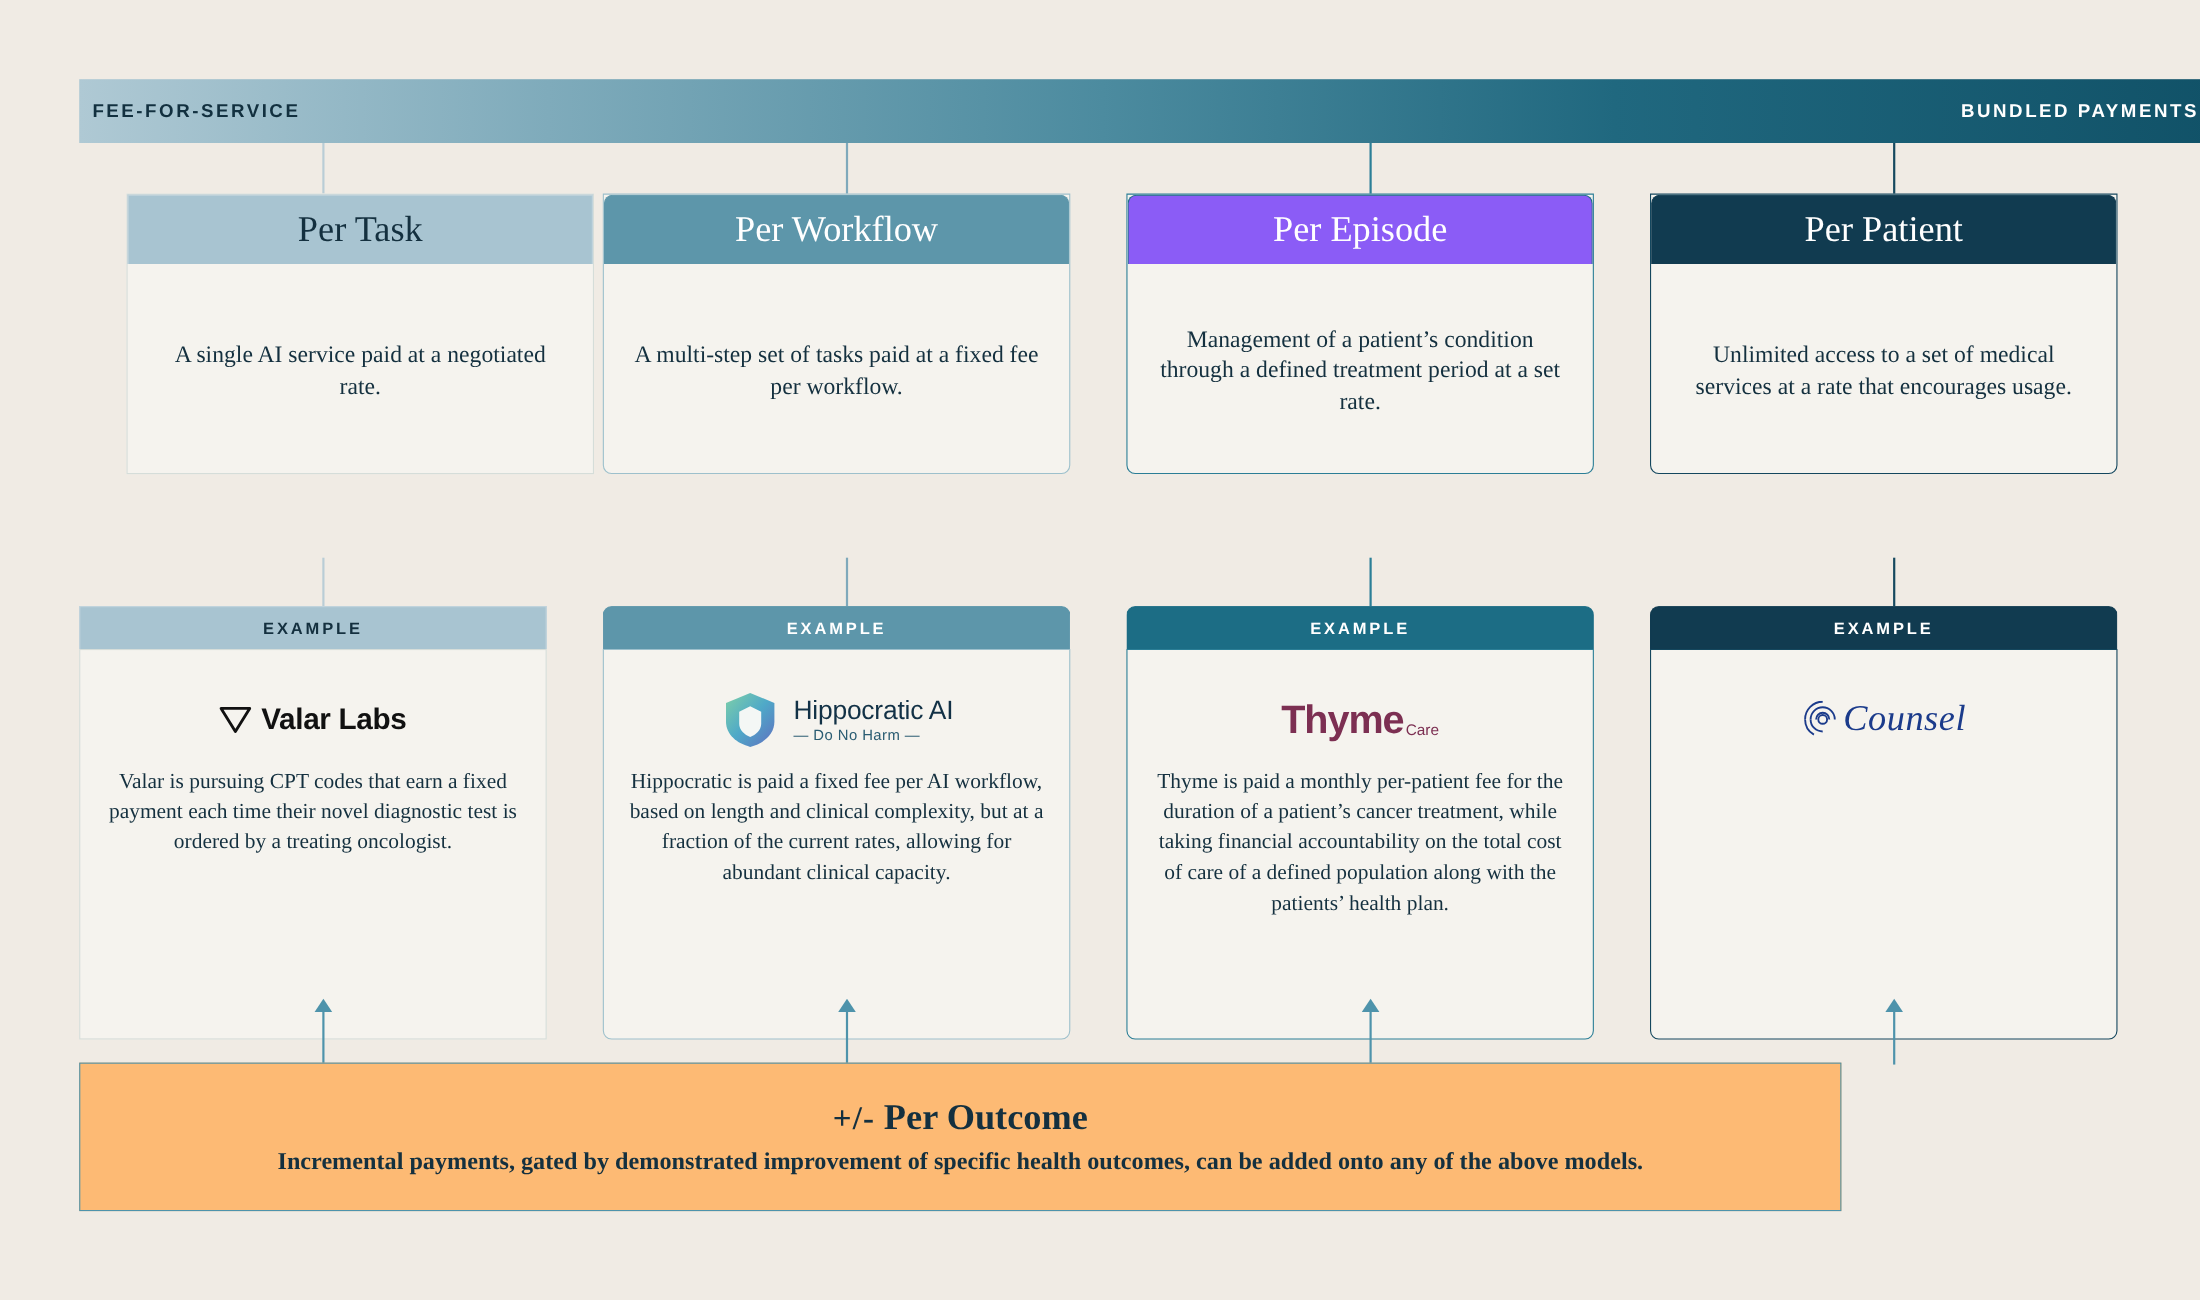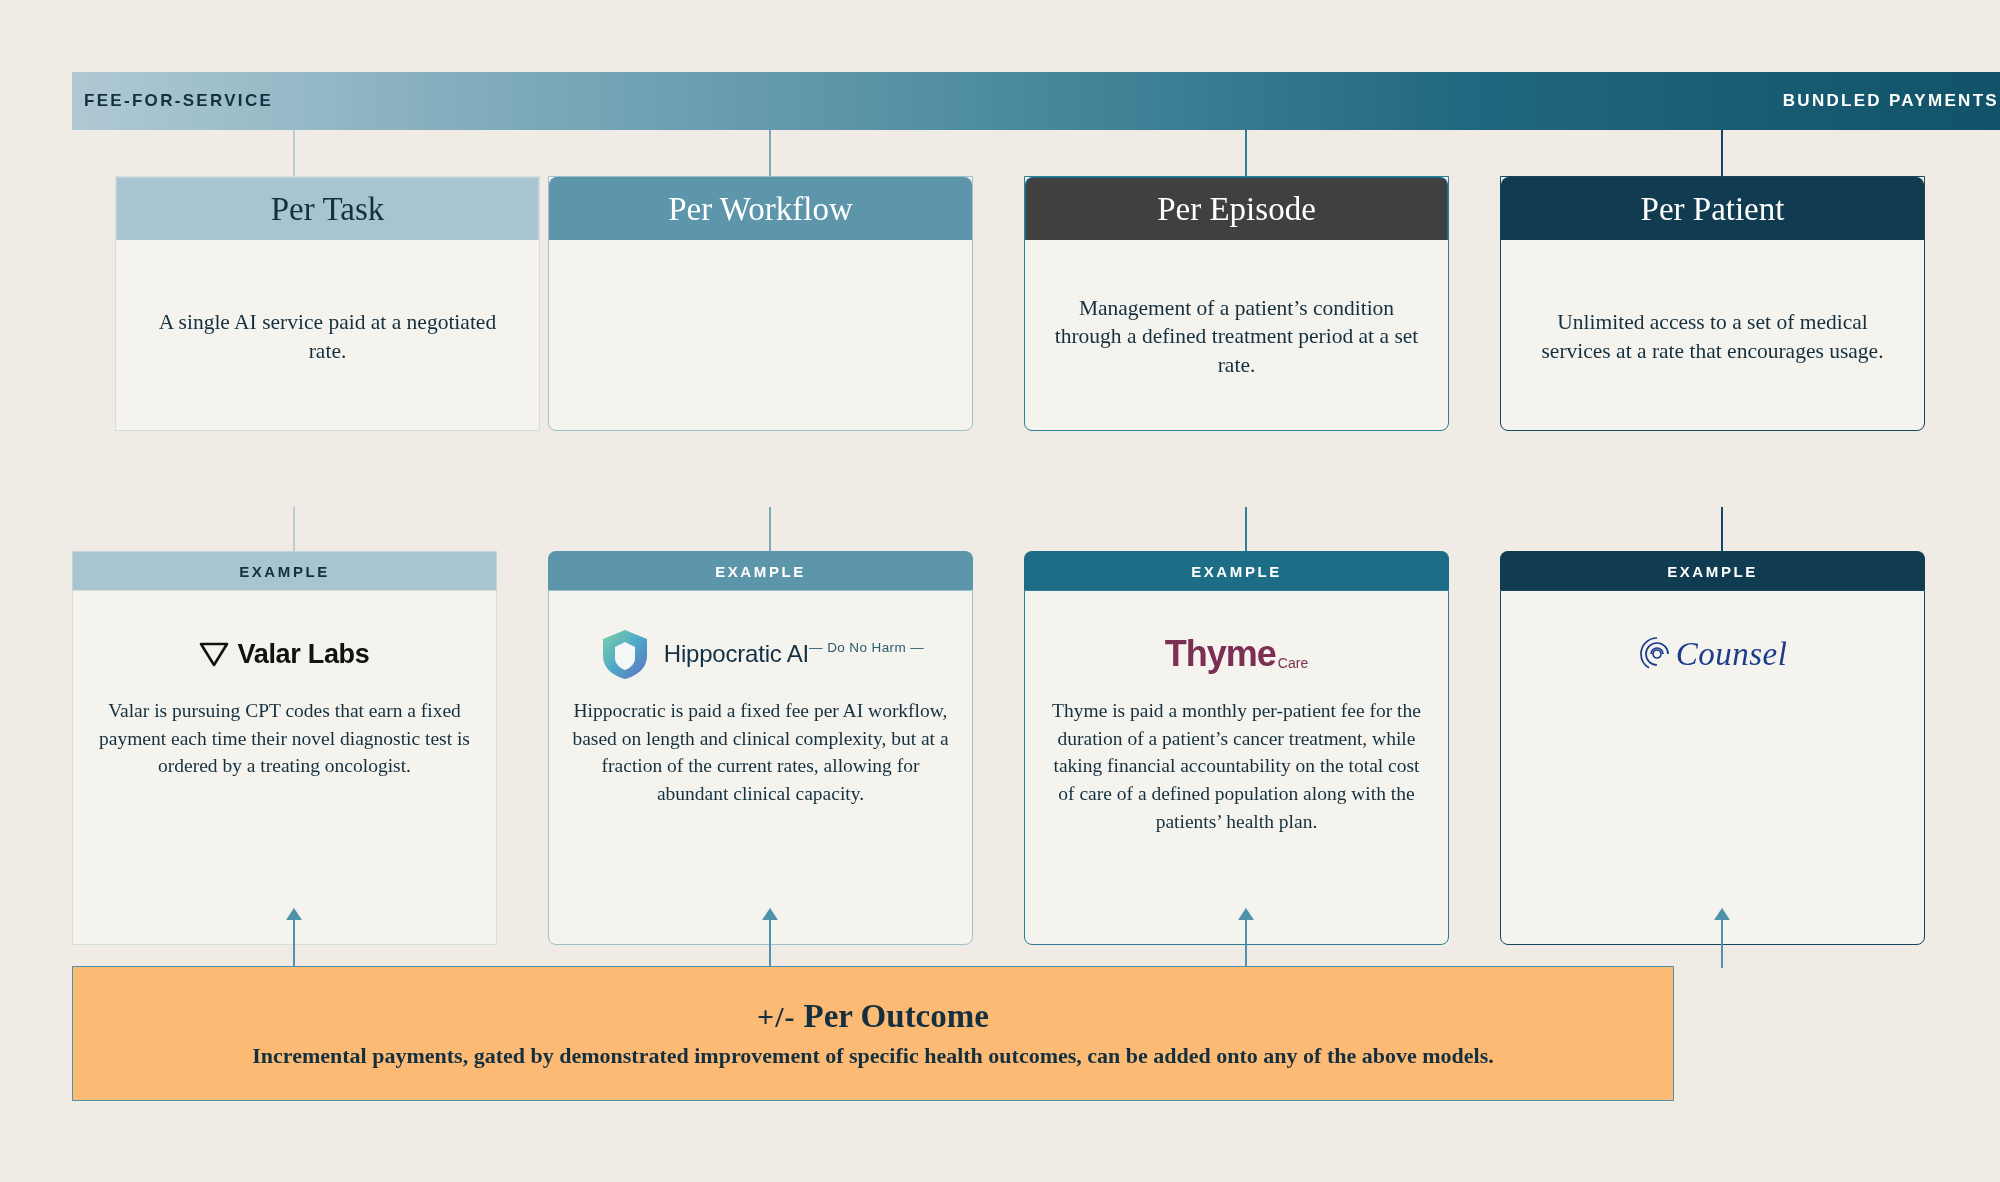--- a/index.html
+++ b/index.html
@@ -130,21 +130,21 @@
   .c1 .card-head { background: #a8c4d1; color: #14303f; border: 1px solid #c2d4dd; border-bottom: none;}
   .c1 .desc-card { border: 1px solid #d5ddd9; }
   .c1 .example-head { background: #a8c4d1; color: #14303f; border: 1px solid #c2d4dd; border-bottom:none;}
   .c1 .example-card { border: 1px solid #d5ddd9; background: #f5f3ee; }
 
   .c2 .card-head { background: #5d96aa; color: #ffffff; border: 1px solid #5d96aa; border-bottom: none; text-align: center;}
   .c2 .desc-card { border: 1px solid #9dc0cc; }
   .c2 .example-head { background: #5d96aa; color: #ffffff; border: 1px solid #5d96aa; border-bottom:none;}
   .c2 .example-card { border: 1px solid #9dc0cc; background: #f5f3ee; }
 
-  .c3 .card-head { background: #404040; color: #ffffff; border: 1px solid #1c6d85; border-bottom: none;}
+  .c3 .card-head { background: #8b5cf6; color: #ffffff; border: 1px solid #1c6d85; border-bottom: none;}
   .c3 .desc-card { border: 1px solid #2b7e96; }
   .c3 .example-head { background: #1c6d85; color: #ffffff; border: 1px solid #1c6d85; border-bottom:none;}
   .c3 .example-card { border: 1px solid #2b7e96; background: #f5f3ee; }
 
   .c4 .card-head { background: #113b50; color: #ffffff; border: 1px solid #113b50; border-bottom: none;}
   .c4 .desc-card { border: 1px solid #14475e; }
   .c4 .example-head { background: #113b50; color: #ffffff; border: 1px solid #113b50; border-bottom:none;}
   .c4 .example-card { border: 1px solid #14475e; background: #f5f3ee; }
 
   
@@ -189,21 +189,21 @@
     color: #111111;
     letter-spacing: -0.3px;
   }
   .logo-hipp {
     display: flex;
     align-items: center;
     gap: 11px;
   }
   .logo-hipp-text {
     display: flex;
-    flex-direction: row;
+    flex-direction: column;
     align-items: flex-start;
   }
   .logo-hipp-name {
     font-family: "Liberation Sans", sans-serif;
     font-size: 24px;
     color: #123146;
     letter-spacing: -0.2px;
   }
   .logo-hipp-tag {
     font-family: "Liberation Sans", sans-serif;
@@ -280,20 +280,21 @@
           <span>Valar Labs</span>
         </div>
       </div>
       <div class="example-text">Valar is pursuing CPT codes that earn a fixed payment each time their novel diagnostic test is ordered by a treating oncologist.</div>
     </div>
   </div>
 
   <div class="col c2" style="left:548px; top:176px;">
     <div class="card desc-card" style="border-radius:0 0 8px 8px;">
       <div class="card-head" style="border-radius:8px 8px 0 0;">Per Workflow</div>
+      <div class="card-body">A multi-step set of tasks paid at a fixed fee per workflow.</div>
     </div>
   </div>
   <div class="col c2" style="left:548px; top:551px;">
     <div class="example-head" style="border-radius:8px 8px 0 0;">EXAMPLE</div>
     <div class="example-card" style="border-radius:0 0 8px 8px;">
       <div class="logo-slot">
         <div class="logo-hipp">
           <svg width="56" height="56" viewBox="0 0 56 56">
             <defs>
               <linearGradient id="hg" x1="0" y1="0" x2="1" y2="1">

